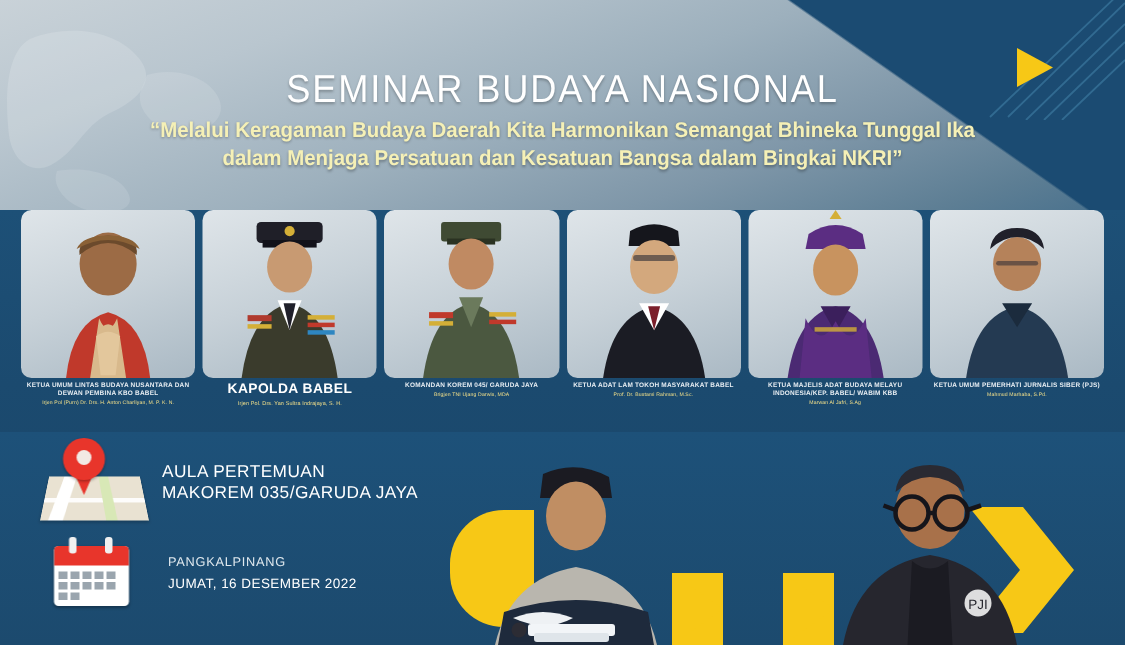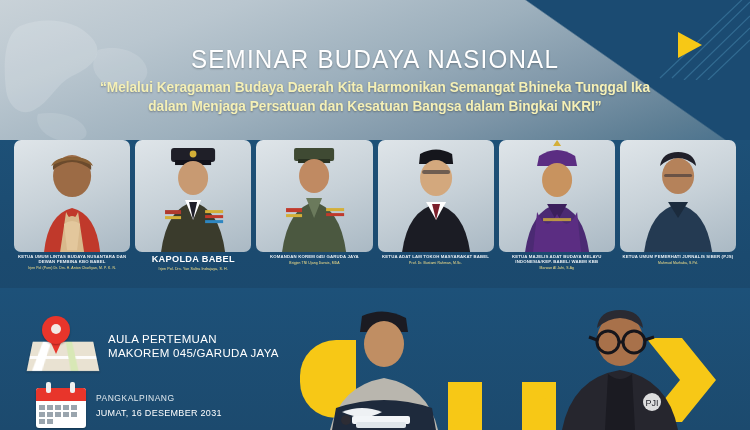--- a/index.html
+++ b/index.html
@@ -122,21 +122,21 @@
     text-transform:uppercase;
   }
   .lb-role.big { font-size:9.2px; line-height:11px; color:#ffffff; letter-spacing:.3px; font-weight:bold; }
   .lb-name {
     font-size:3.4px; line-height:5px; color:#f3e08a;
     letter-spacing:.1px; margin-top:1.5px;
   }
   .lb-name.big { font-size:3.6px; }
 
   
-  .venue { position:absolute; left:26px; top:312px; width:290px; }
+  .venue { position:absolute; left:26px; top:288px; width:290px; }
   .venue-row { display:flex; align-items:center; gap:10px; }
   .pin-wrap { position:relative; width:72px; height:62px; flex:0 0 auto; }
   .map-sheet {
     position:absolute; left:4px; top:28px; width:66px; height:30px;
     background:#e9e2d2;
     transform:perspective(40px) rotateX(14deg);
     box-shadow:0 1px 2px rgba(0,0,0,.25);
   }
   .map-sheet::before {
     content:""; position:absolute; left:8px; top:0; width:9px; height:30px;
@@ -179,21 +179,21 @@
   }
   .cal-top { position:absolute; left:0; top:0; width:50px; height:13px; background:#e8352b; }
   .cal-ring {
     position:absolute; width:5px; height:11px; background:#f0f0f0;
     border-radius:2px; top:0px;
   }
   .cal-ring.r1 { left:10px; }
   .cal-ring.r2 { left:34px; }
   .cal-grid { position:absolute; left:3px; top:17px; width:44px; display:flex; flex-wrap:wrap; gap:2px; }
   .cal-cell { width:6px; height:5px; background:#9aa5ae; }
-  .date-txt { padding-top:2px; }
+  .date-txt { padding-top:2px;margin-left:16px; }
   .date-l1 { font-size:8.5px; line-height:11px; color:#dfe8ee; letter-spacing:.5px; }
   .date-l2 { font-size:9px; line-height:12px; color:#ffffff; letter-spacing:.3px; margin-top:3px; }
 
   
   .ph-yellow {
     position:absolute; background:#f7c816;
   }
   .yl-left {
     left:300px; top:340px; width:56px; height:78px;
     border-radius:36px 0 0 36px;
@@ -365,21 +365,21 @@
     <div class="venue-row">
       <div class="pin-wrap">
         <div class="map-sheet">
             <div class="map-h"></div>
           </div>
         <div class="pin-tail"></div>
         <div class="pin"></div>
       </div>
       <div class="venue-txt">
         <div class="venue-l1">AULA PERTEMUAN</div>
-        <div class="venue-l2">MAKOREM 045/GARUDA JAYA</div>
+        <div class="venue-l2">MAKOREM 035/GARUDA JAYA</div>
       </div>
     </div>
     <div class="date-row">
       <div class="cal">
         <div class="cal-body">
           <div class="cal-top"></div>
           <div class="cal-grid">
             <div class="cal-cell"></div>
               <div class="cal-cell"></div>
               <div class="cal-cell"></div>
@@ -392,21 +392,21 @@
             <div class="cal-cell"></div>
               <div class="cal-cell"></div>
               <div class="cal-cell"></div>
           </div>
         </div>
         <div class="cal-ring r1"></div>
         <div class="cal-ring r2"></div>
       </div>
       <div class="date-txt">
         <div class="date-l1">PANGKALPINANG</div>
-        <div class="date-l2">JUMAT, 16 DESEMBER 2031</div>
+        <div class="date-l2">JUMAT, 16 DESEMBER 2022</div>
       </div>
     </div>
   </div>
 
   <div class="ph-yellow yl-left"></div>
   <div class="ph-yellow yl-arrow1"></div>
   <div class="ph-yellow yl-arrow2"></div>
   <svg class="ph-yellow" style="left:636px;top:338px;width:80px;height:84px;background:none;" viewBox="0 0 80 84">
     <path d="M10 0 L46 0 L80 42 L46 84 L10 84 L44 42 Z" fill="#f7c816"></path>
   </svg>

